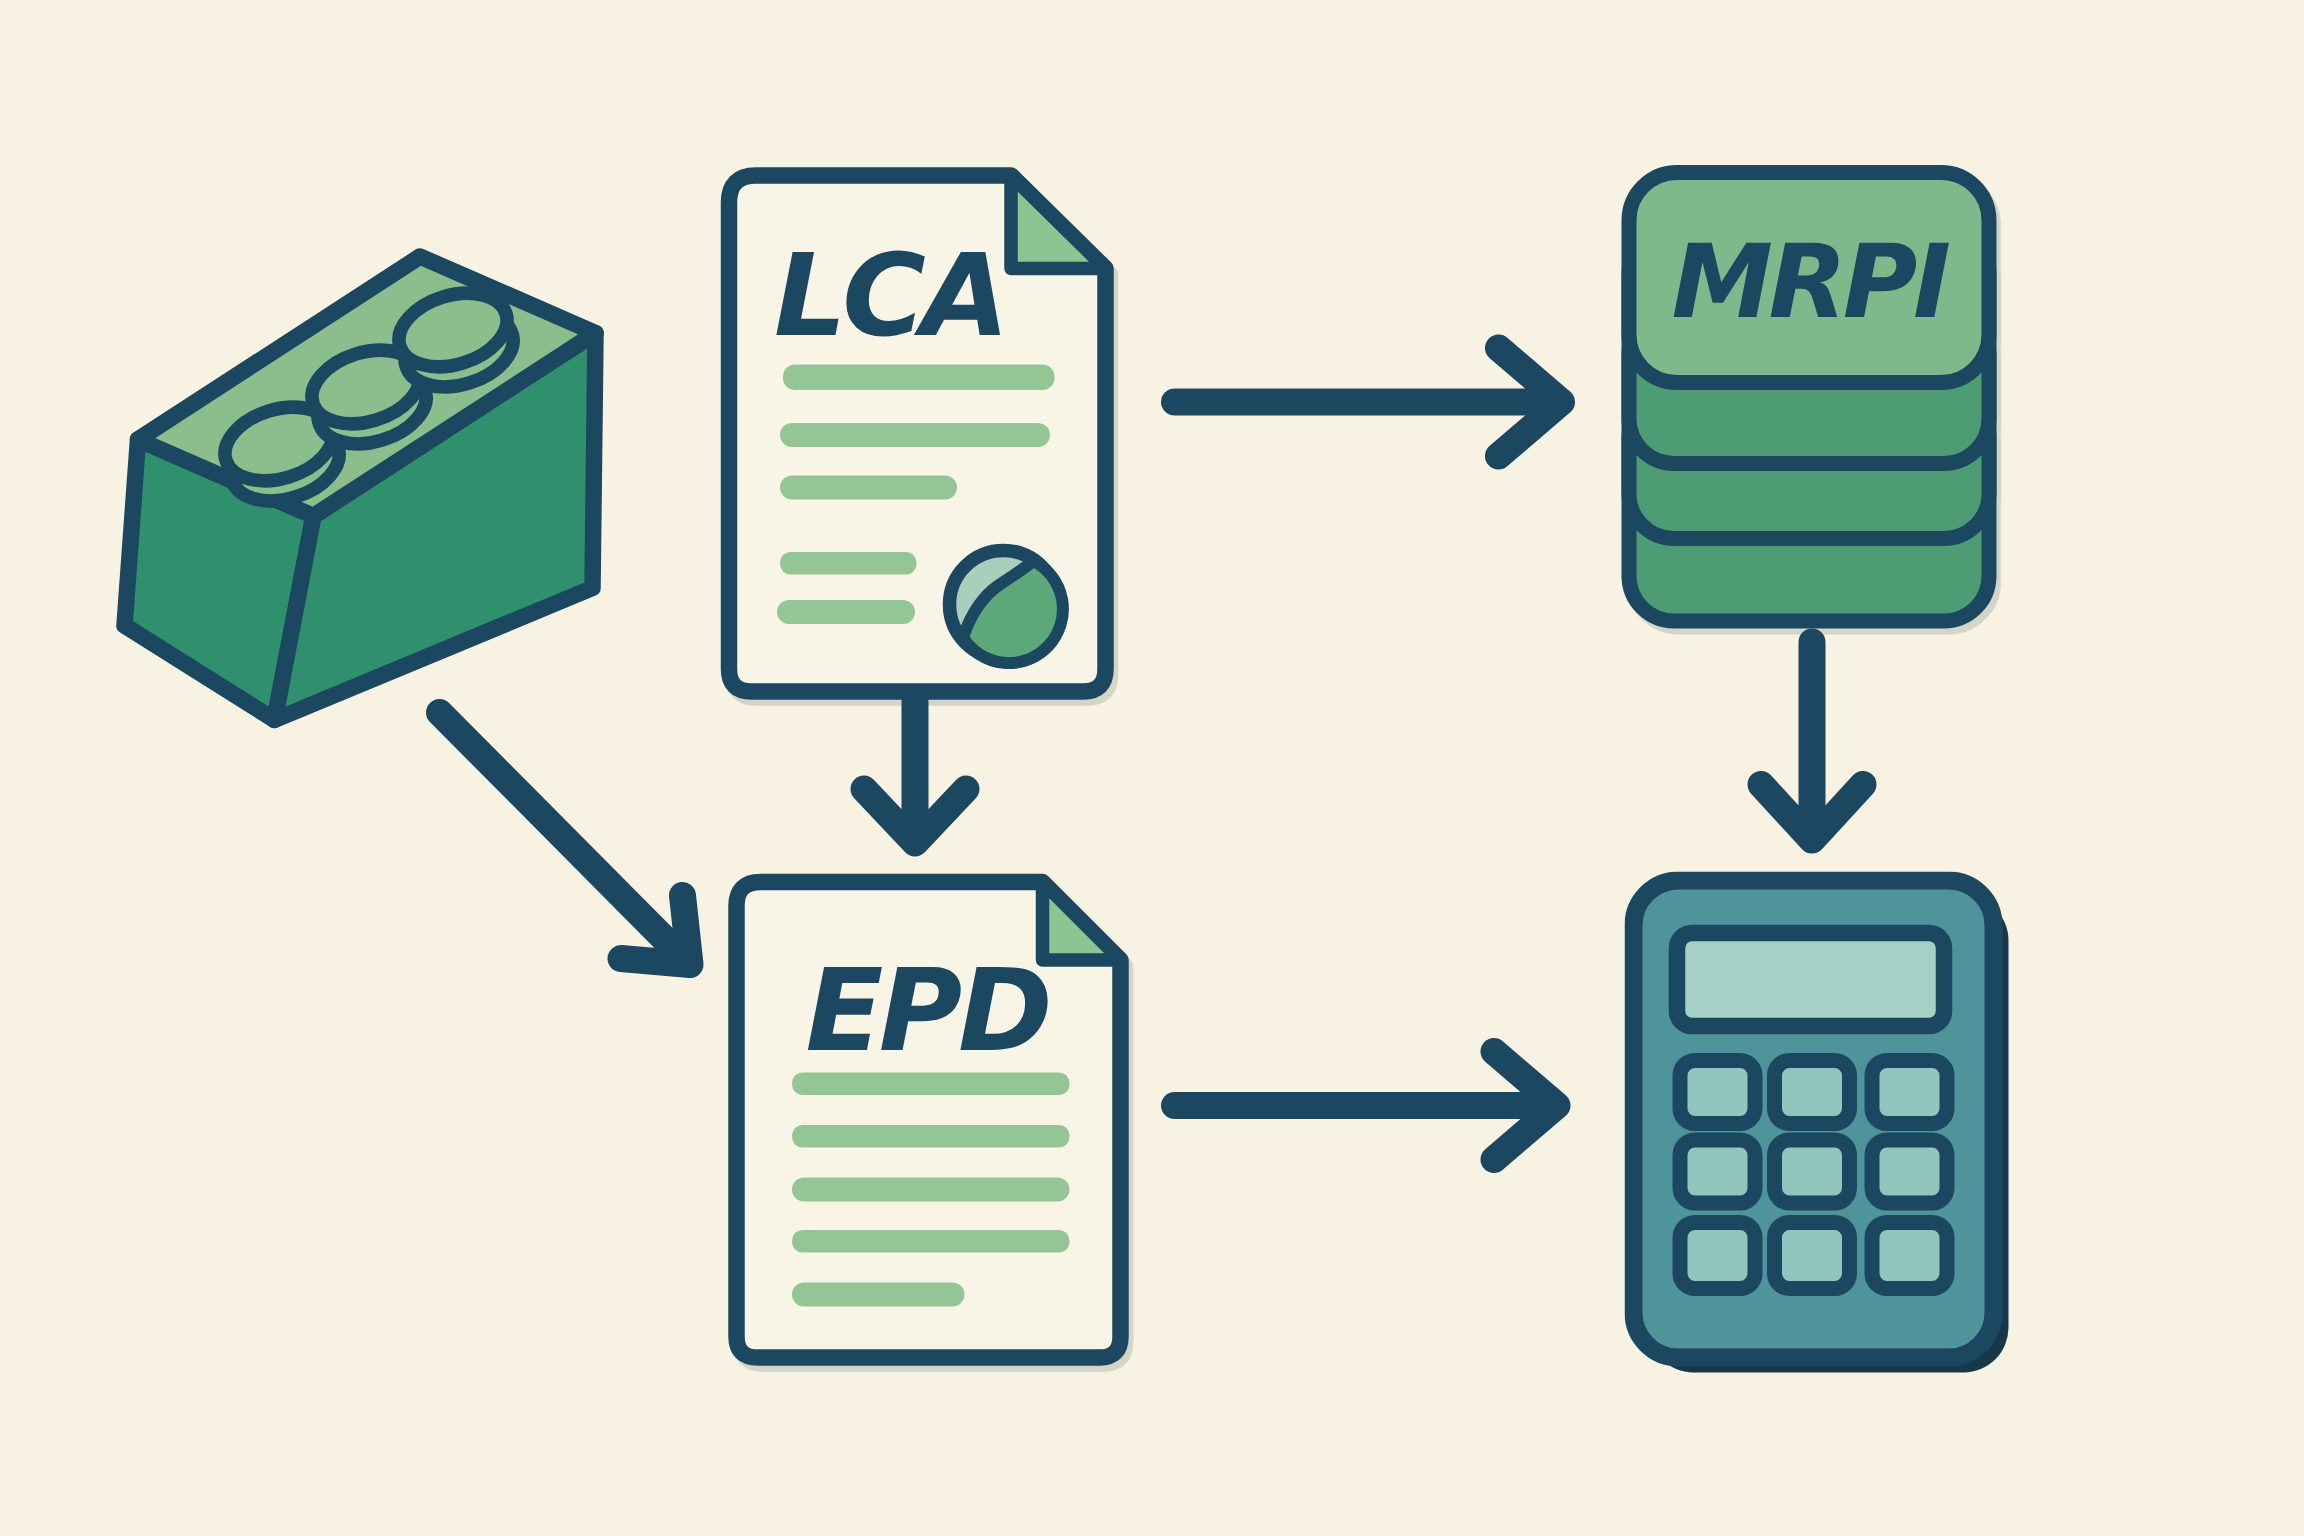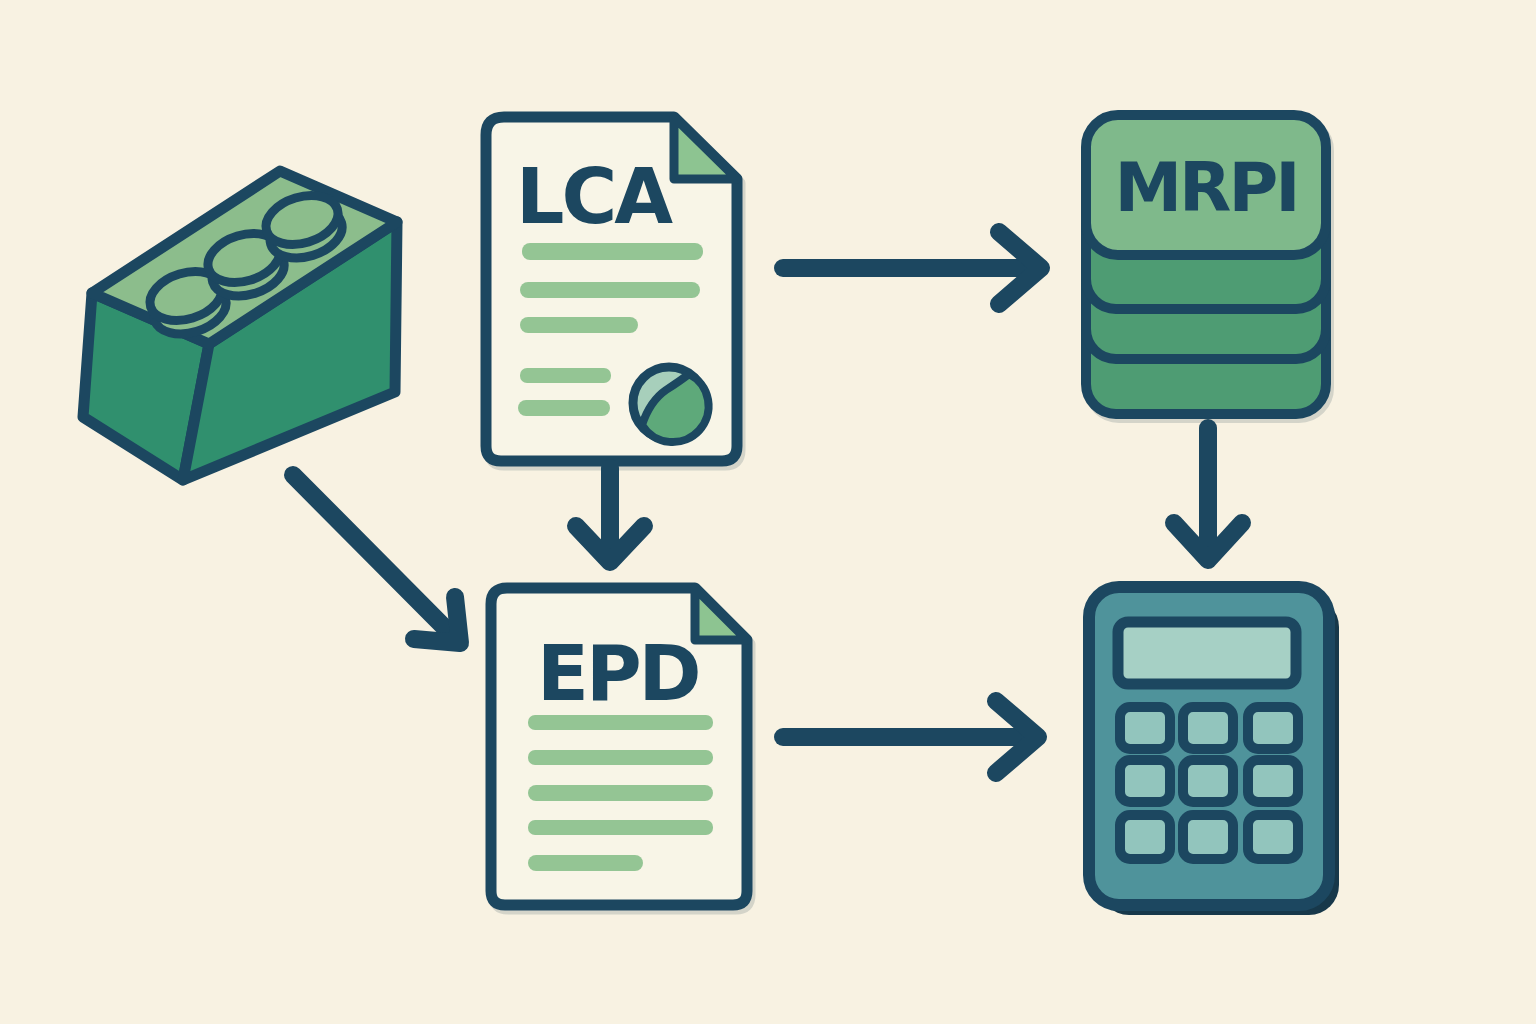--- a/index.html
+++ b/index.html
@@ -20,20 +20,21 @@
     --calc-shadow:#17384A;
   }
   html,body{margin:0;padding:0;}
   body{background:var(--background);}
   #canvas{
     position:relative;
     width:1376px;height:1024px;
     background:var(--background);
     overflow:hidden;
     font-family:"DejaVu Sans",sans-serif;
+    font-style:italic;
   }
   .node{position:absolute;}
   .soft-shadow{filter:drop-shadow(3px 4px 0 rgba(23,56,74,0.16));}
   .paper-fill{fill:var(--paper);}
   .stroke-navy{stroke:var(--outline);}
   .fold{fill:var(--fold-green);}
   .text-line{fill:var(--line-green);}
   .brick-top-face{fill:var(--brick-top);}
   .brick-side-face{fill:var(--brick-side);}
   .db-top-section{fill:var(--db-top);}

